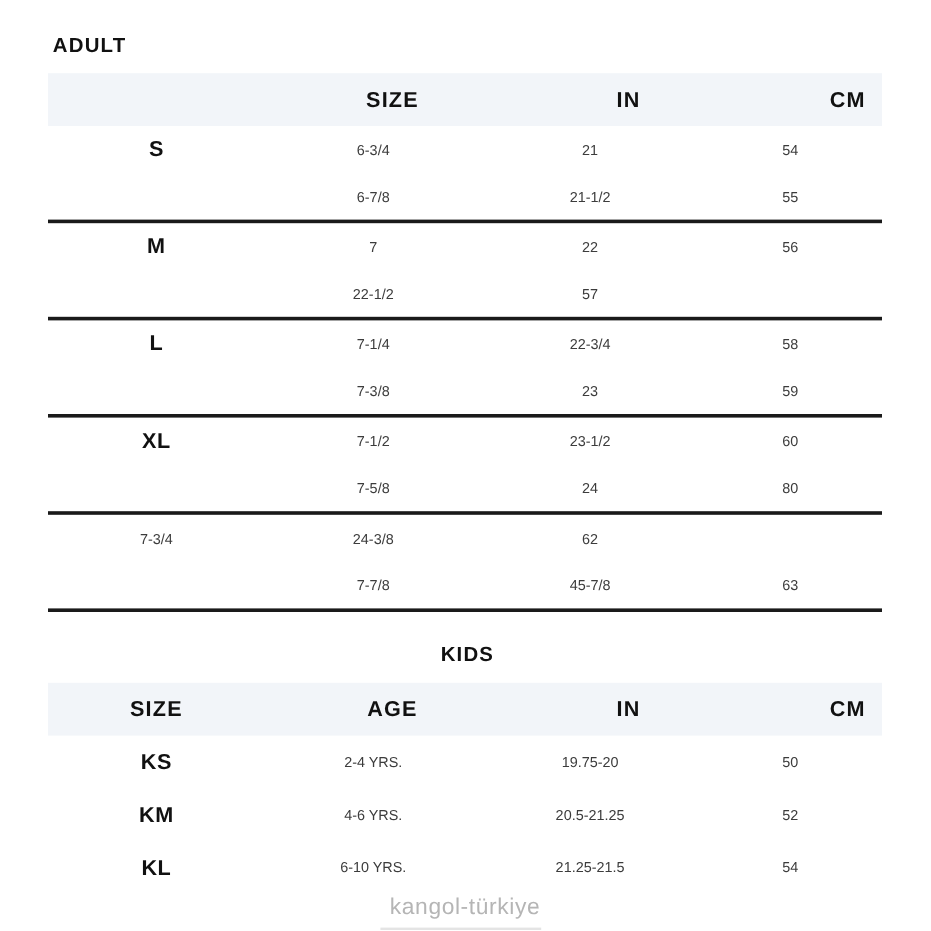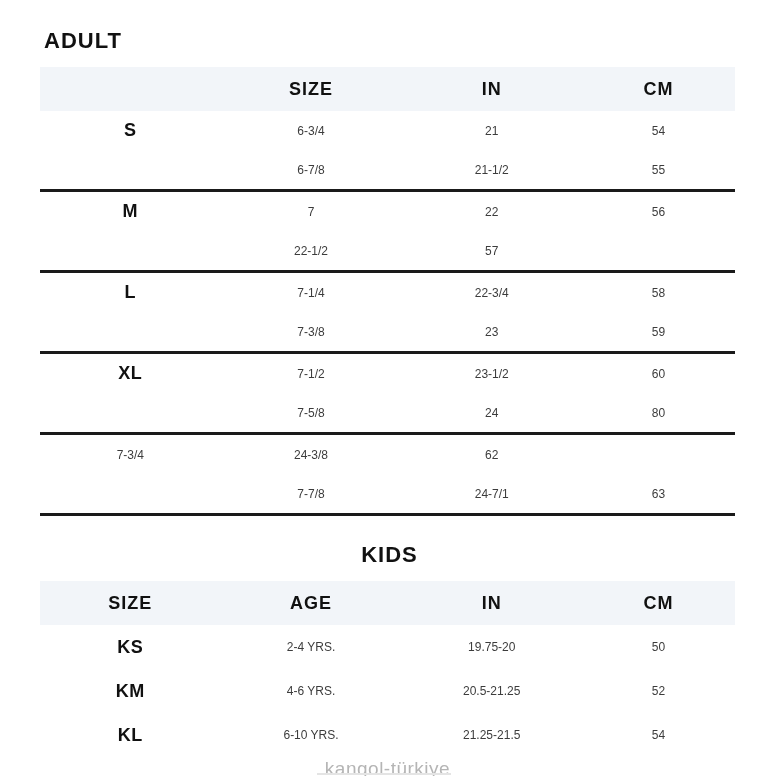--- a/index.html
+++ b/index.html
@@ -4,32 +4,32 @@
 <style>
   * { margin: 0; padding: 0; box-sizing: border-box; }
   html, body { background: #ffffff; }
   body {
     width: 776px; height: 776px; overflow: hidden; position: relative;
     font-family: "Liberation Sans", "DejaVu Sans", sans-serif;
   }
   .page { padding: 28px 41px 0 40px; }
 
   .section-title {
-    font-size: 22px; font-weight: 800; letter-spacing: 1px;
+    font-size: 17px; font-weight: 800; letter-spacing: 1px;
     color: #111111; margin: 0 0 13px 4px;
   }
   .kids-title { margin-top: 26px; text-align: center; }
 
   .grid-row {
     display: grid; grid-template-columns: 26% 26% 26% 22%;
     align-items: center; text-align: center;
   }
   .thead {
     height: 44px; background: #f2f5f9;
-    font-weight: 700; font-size: 18px; letter-spacing: 1px; color: #111111;
+    font-weight: 700; font-size: 18px; letter-spacing: 1px; color: #111111; gap: 16px;
   }
   .adult-group { border-bottom: 3px solid #1a1a1a; }
   .adult-group .grid-row { height: 39px; }
   .kids-body .grid-row { height: 44px; }
 
   .cell {
     font-size: 12px; font-weight: 300; color: #3c3c3c;
     font-stretch: normal;
   }
   .cell.label {
@@ -121,21 +121,21 @@
 
     <div class="adult-group">
       <div class="grid-row">
         <div class="cell">7-3/4</div>
         <div class="cell">24-3/8</div>
         <div class="cell">62</div>
       </div>
       <div class="grid-row">
         <div class="cell label"></div>
         <div class="cell">7-7/8</div>
-        <div class="cell">24-7/1</div>
+        <div class="cell">45-7/8</div>
         <div class="cell">63</div>
       </div>
     </div>
   </div>
 
   <h2 class="section-title kids-title">KIDS</h2>
 
   <div>
     <div class="grid-row thead">
       <div class="hcell">SIZE</div>

